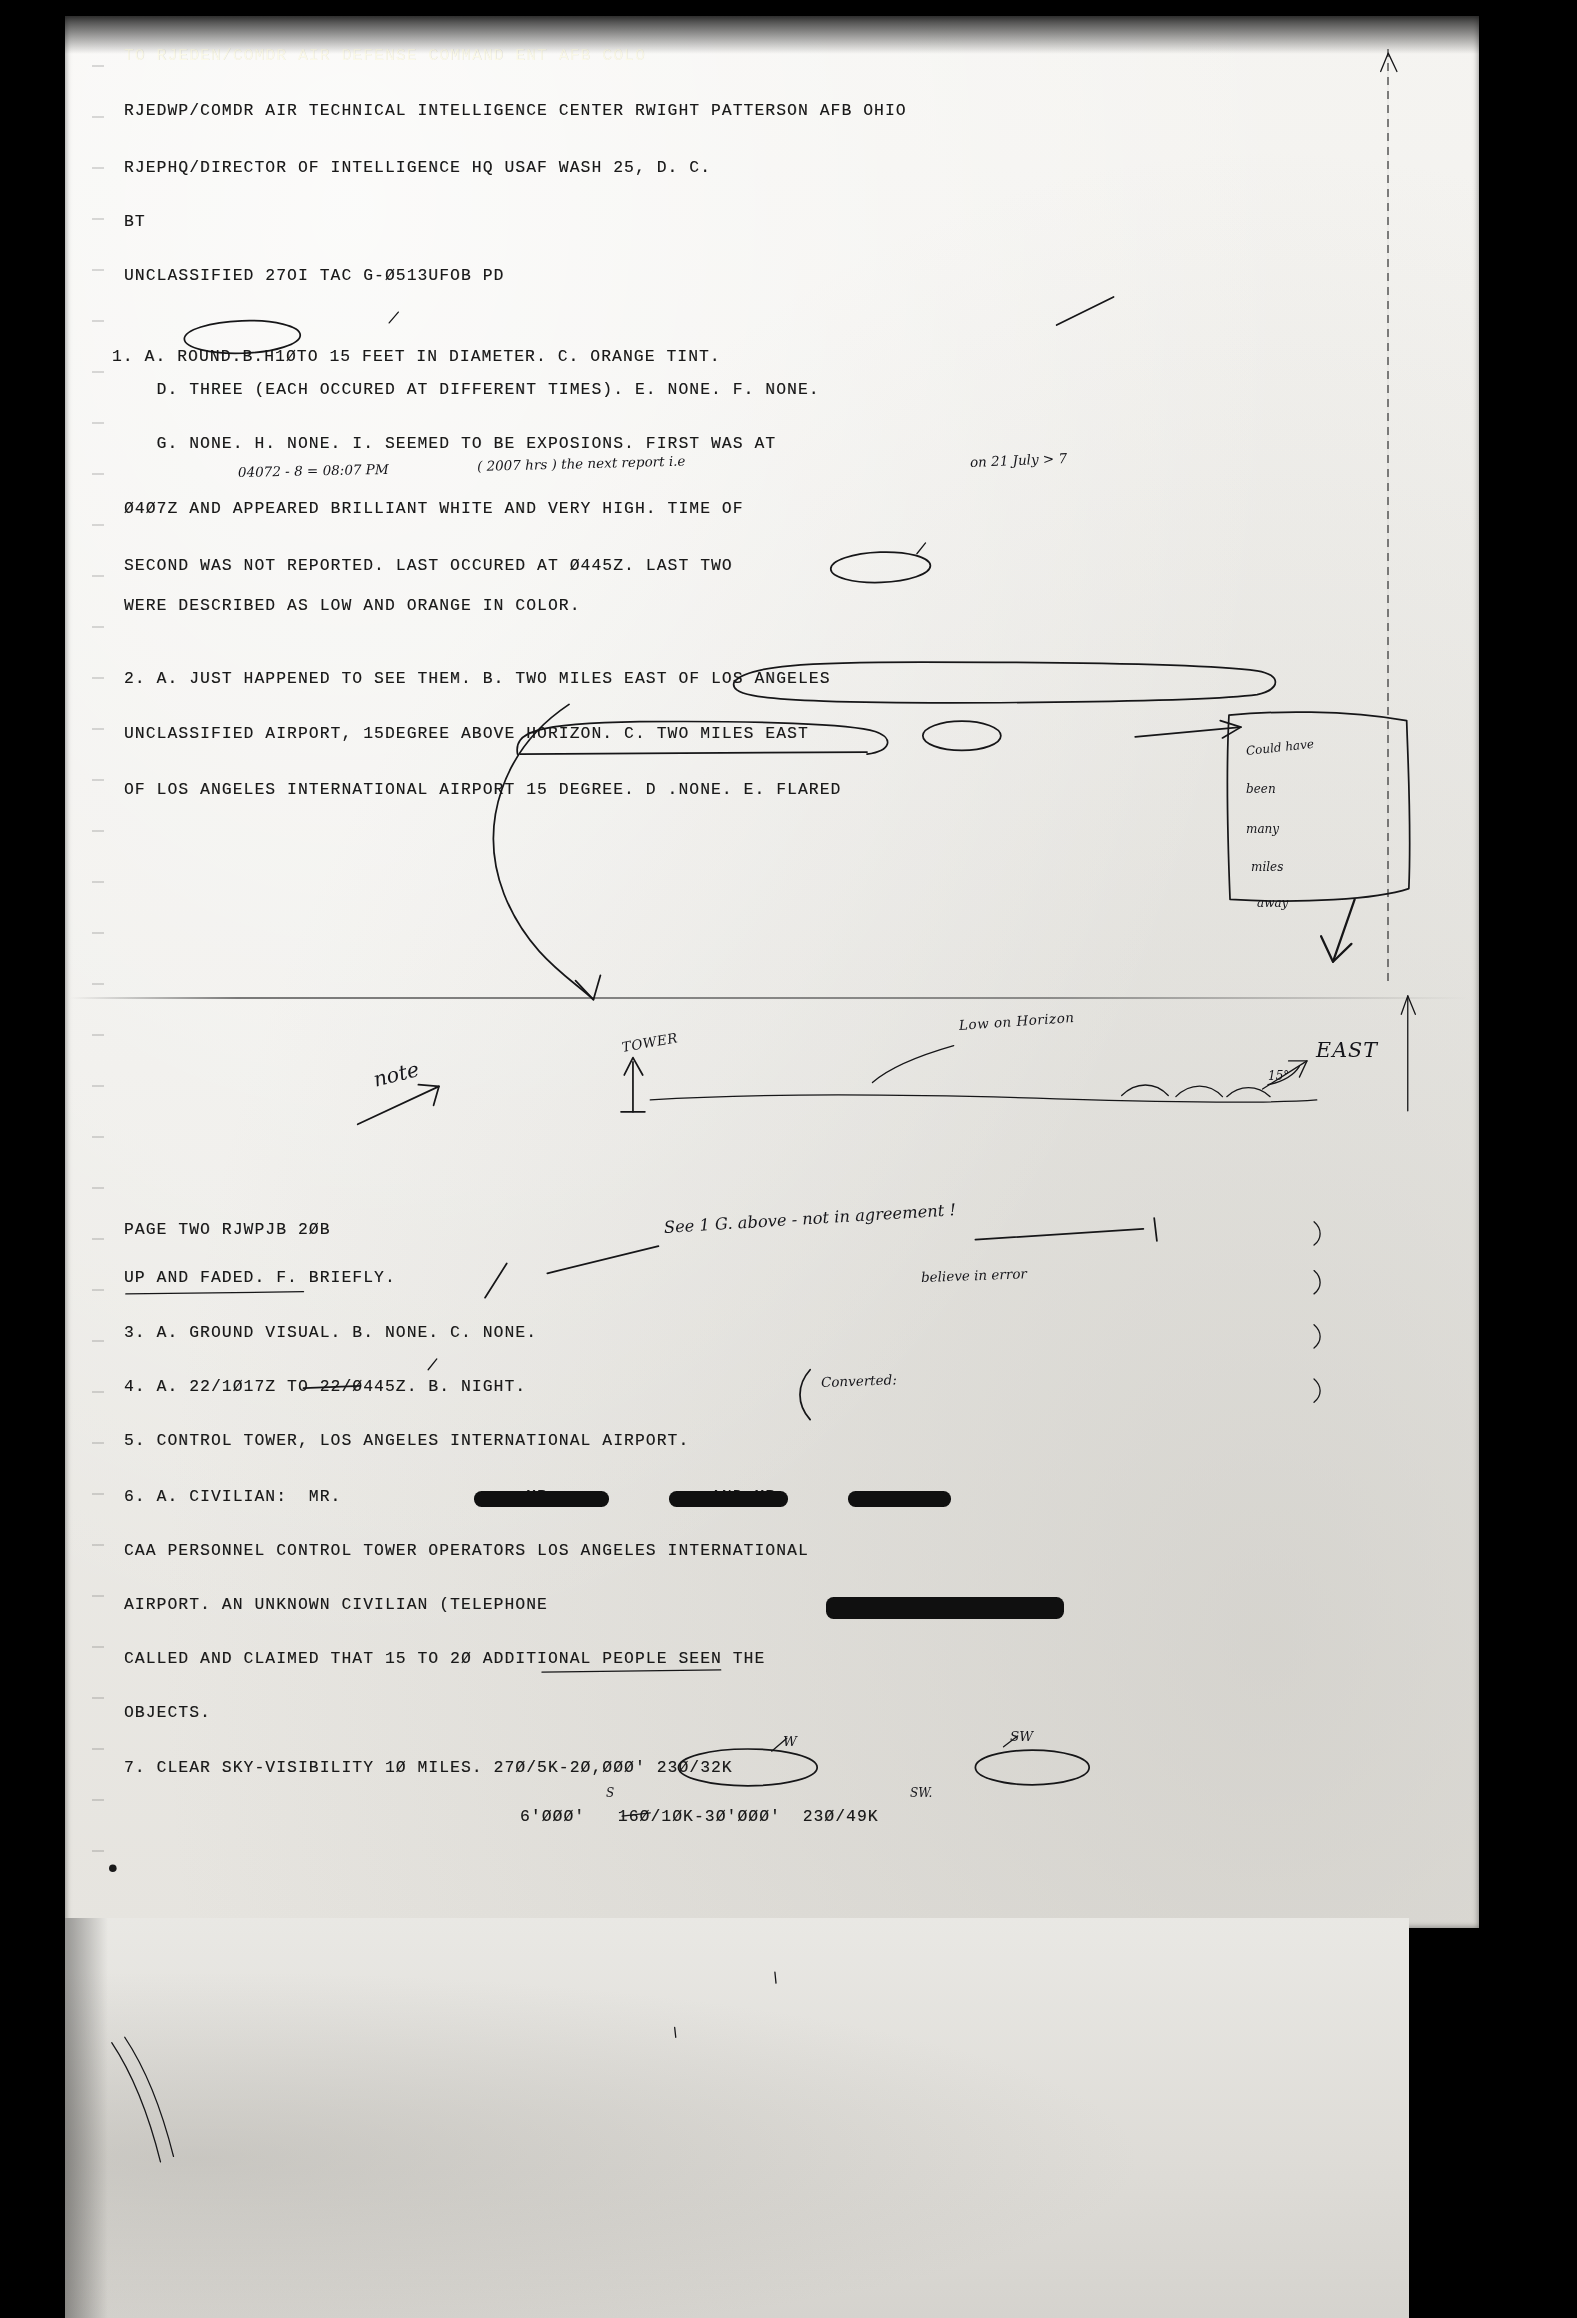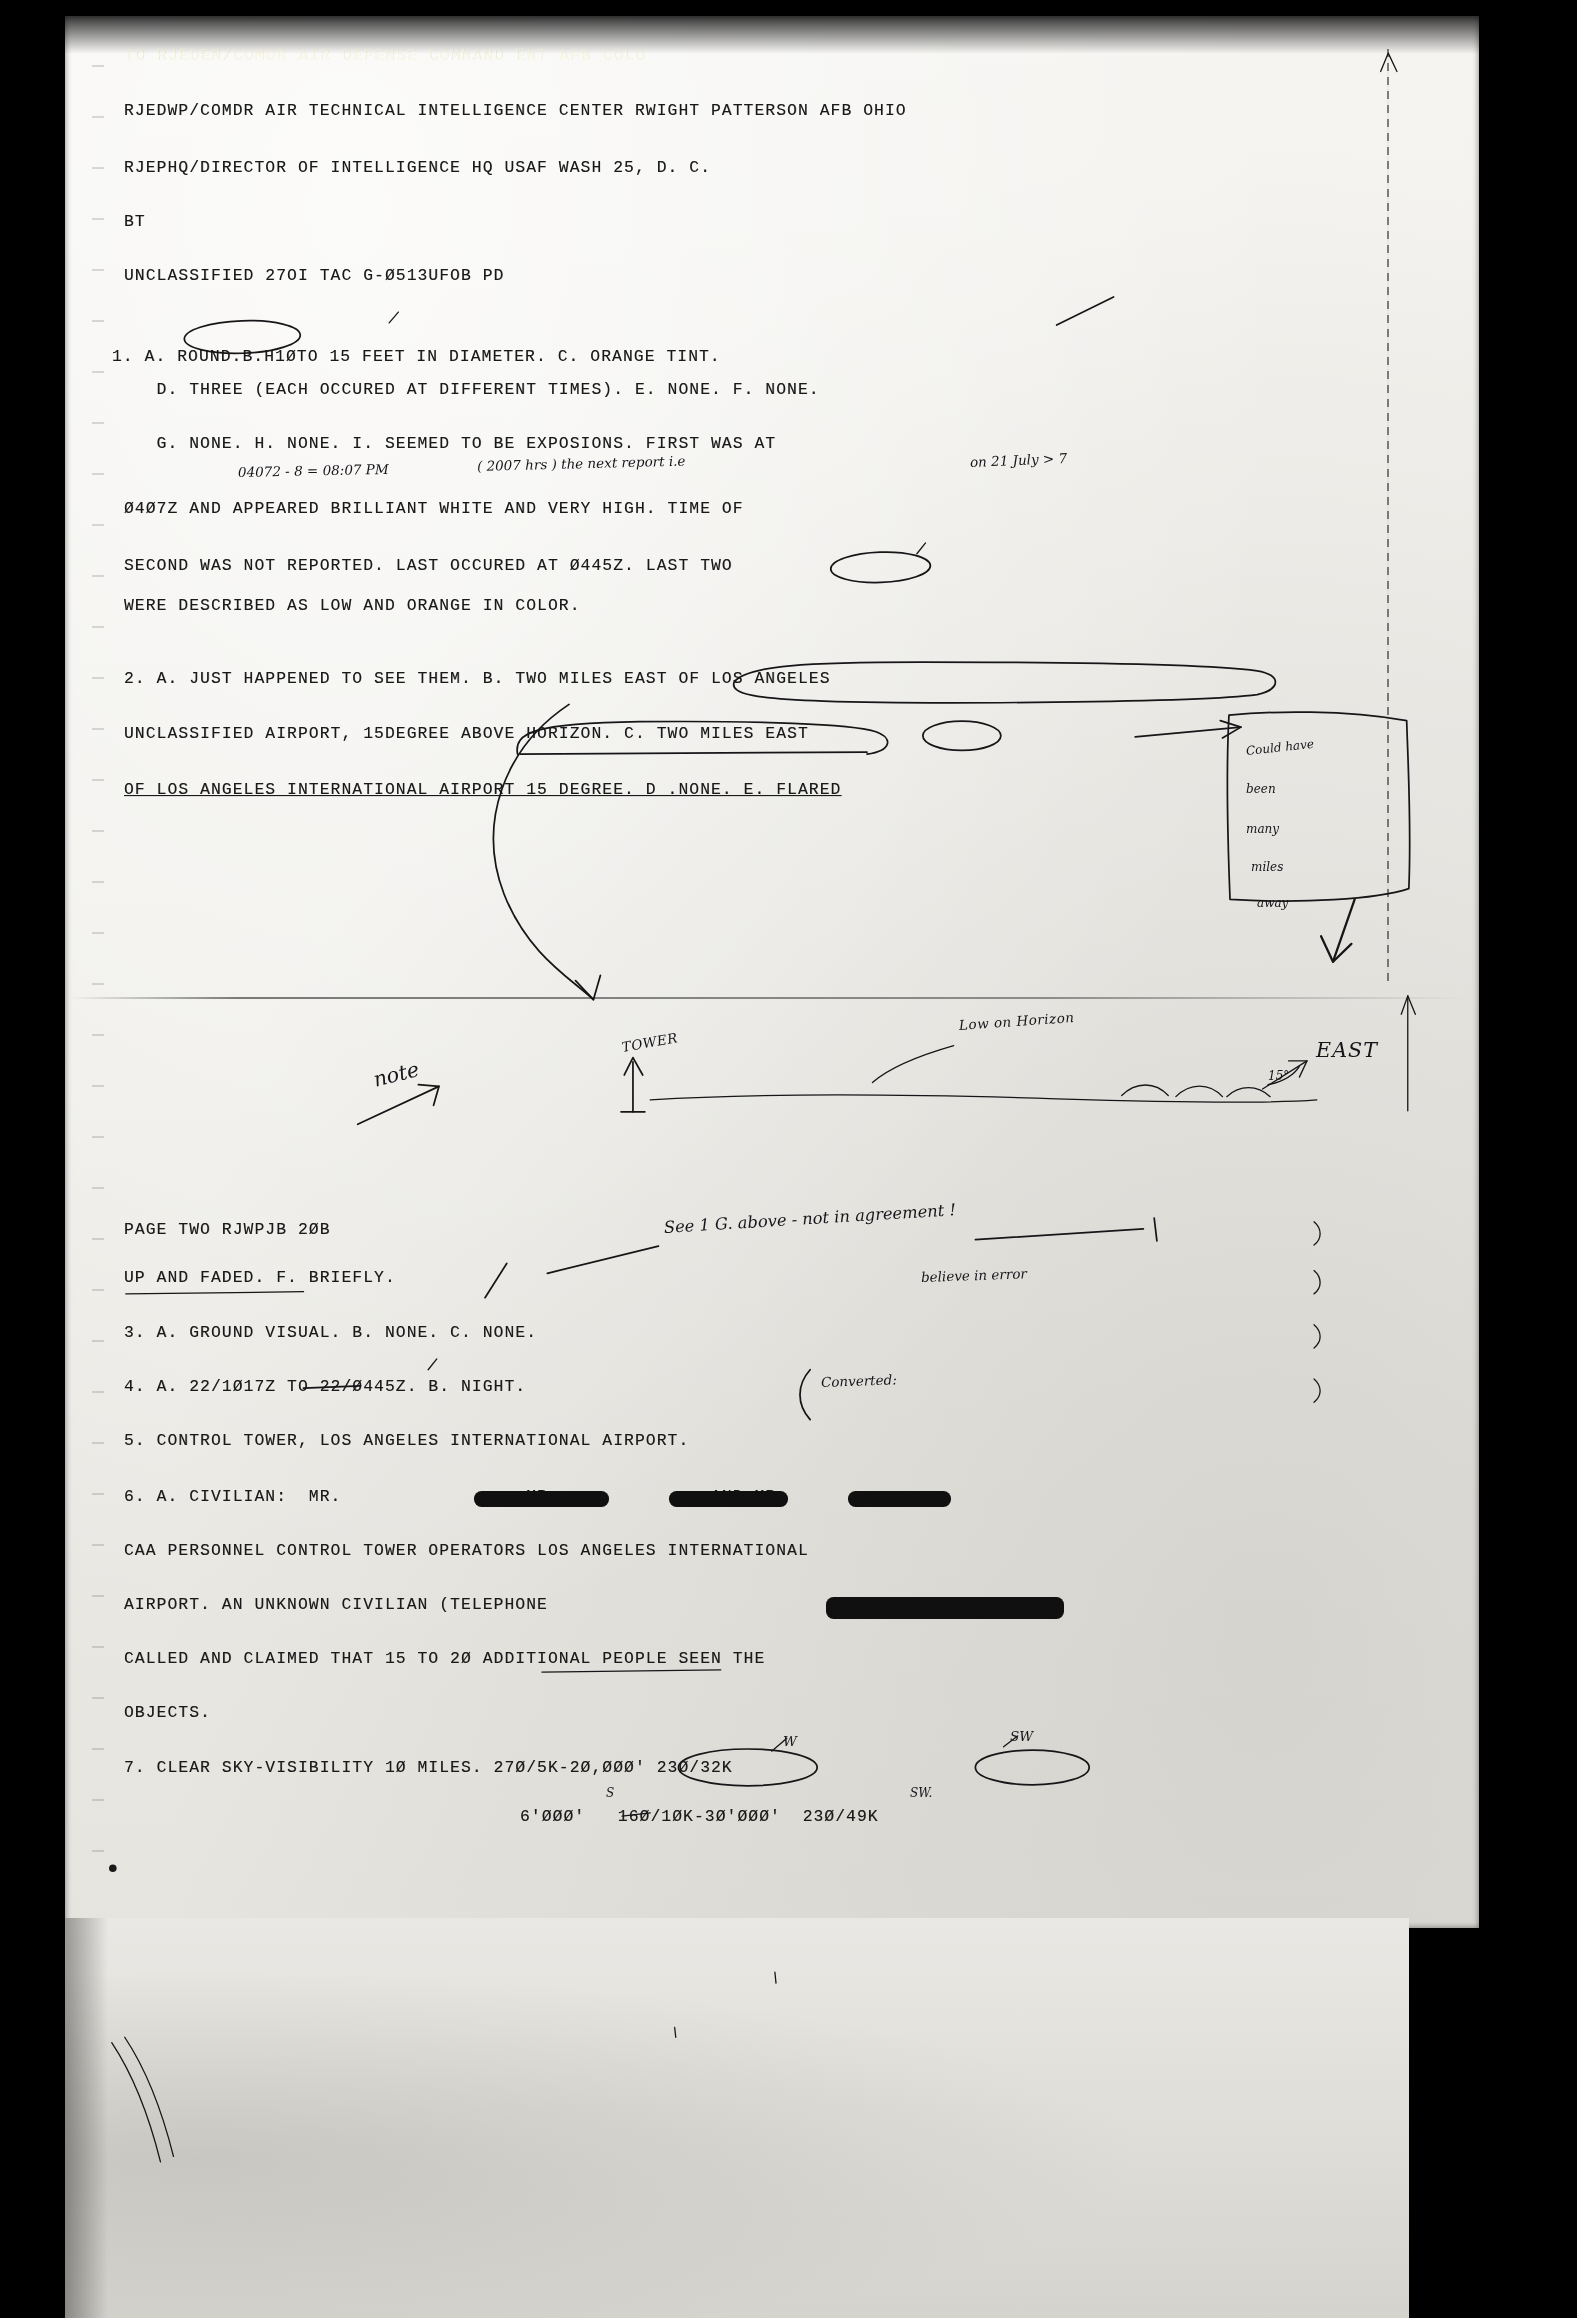--- a/index.html
+++ b/index.html
@@ -154,21 +154,21 @@
   <div class="typed" style="left:124px; top:214px;">BT</div>
   <div class="typed" style="left:124px; top:268px;">UNCLASSIFIED 27OI TAC G-Ø513UFOB PD</div>
   <div class="typed" style="left:112px; top:329px;margin-top:20px;">1. A. ROUND.B.H1ØTO 15 FEET IN DIAMETER. C. ORANGE TINT.</div>
   <div class="typed" style="left:124px; top:382px;">   D. THREE (EACH OCCURED AT DIFFERENT TIMES). E. NONE. F. NONE.</div>
   <div class="typed" style="left:124px; top:436px;">   G. NONE. H. NONE. I. SEEMED TO BE EXPOSIONS. FIRST WAS AT</div>
   <div class="typed" style="left:124px; top:501px;">Ø4Ø7Z AND APPEARED BRILLIANT WHITE AND VERY HIGH. TIME OF</div>
   <div class="typed" style="left:124px; top:558px;">SECOND WAS NOT REPORTED. LAST OCCURED AT Ø445Z. LAST TWO</div>
   <div class="typed" style="left:124px; top:598px;">WERE DESCRIBED AS LOW AND ORANGE IN COLOR.</div>
   <div class="typed" style="left:124px; top:671px;">2. A. JUST HAPPENED TO SEE THEM. B. TWO MILES EAST OF LOS ANGELES</div>
   <div class="typed" style="left:124px; top:726px;">UNCLASSIFIED AIRPORT, 15DEGREE ABOVE HORIZON. C. TWO MILES EAST</div>
-  <div class="typed" style="left:124px; top:782px;text-decoration:underline;">OF LOS ANGELES INTERNATIONAL AIRPORT 15 DEGREE. D .NONE. E. FLARED</div>
+  <div class="typed" style="left:124px; top:782px;">OF LOS ANGELES INTERNATIONAL AIRPORT 15 DEGREE. D .NONE. E. FLARED</div>
 
   <div class="typed" style="left:124px; top:1222px;">PAGE TWO RJWPJB 2ØB</div>
   <div class="typed" style="left:124px; top:1270px;">UP AND FADED. F. BRIEFLY.</div>
   <div class="typed" style="left:124px; top:1325px;">3. A. GROUND VISUAL. B. NONE. C. NONE.</div>
   <div class="typed" style="left:124px; top:1379px;">4. A. 22/1Ø17Z TO 22/Ø445Z. B. NIGHT.</div>
   <div class="typed" style="left:124px; top:1433px;">5. CONTROL TOWER, LOS ANGELES INTERNATIONAL AIRPORT.</div>
   <div class="typed" style="left:124px; top:1489px;">6. A. CIVILIAN:  MR.                 MR.              AND MR.</div>
   <div class="typed" style="left:124px; top:1543px;">CAA PERSONNEL CONTROL TOWER OPERATORS LOS ANGELES INTERNATIONAL</div>
   <div class="typed" style="left:124px; top:1597px;">AIRPORT. AN UNKNOWN CIVILIAN (TELEPHONE</div>
   <div class="typed" style="left:124px; top:1651px;">CALLED AND CLAIMED THAT 15 TO 2Ø ADDITIONAL PEOPLE SEEN THE</div>

